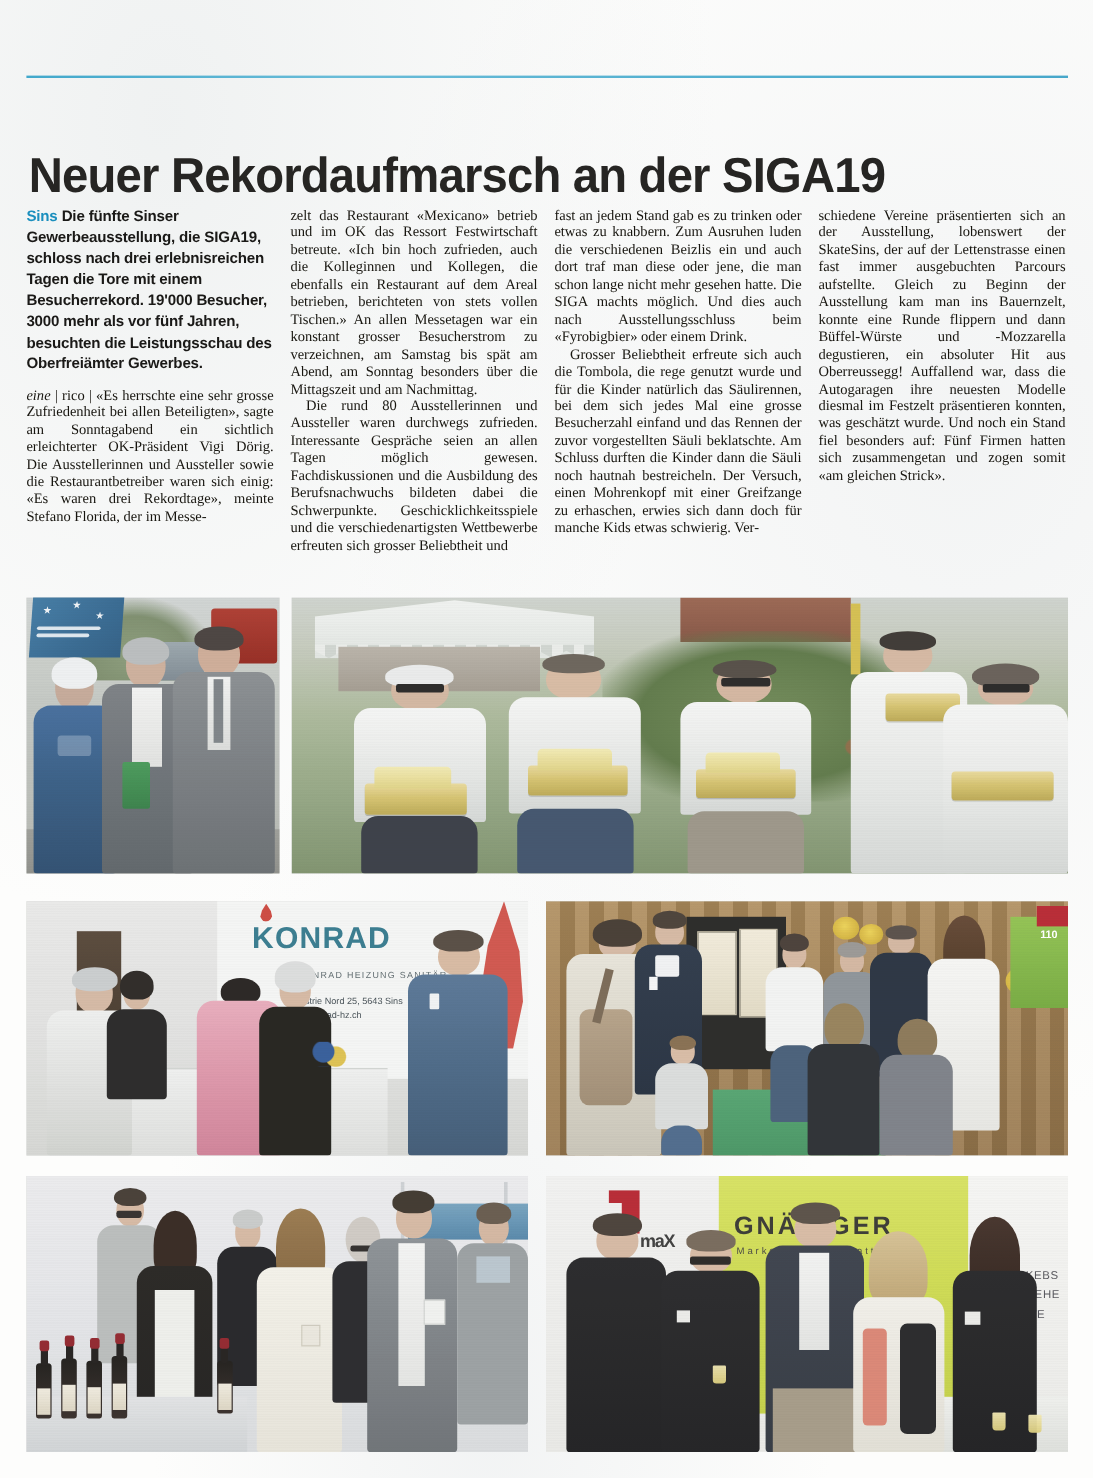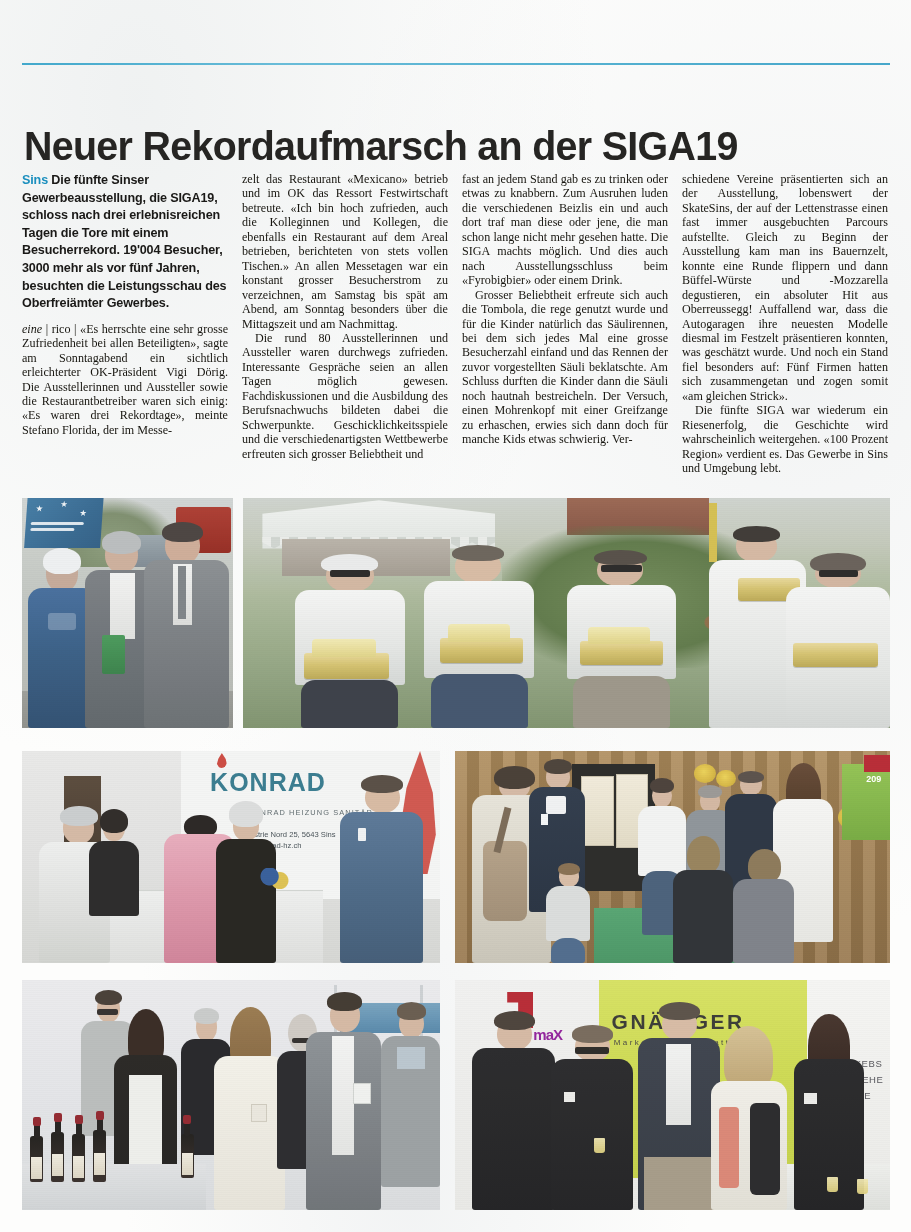--- a/index.html
+++ b/index.html
@@ -261,58 +261,57 @@
     font-family:"Liberation Sans", sans-serif;
     font-size:8px; letter-spacing:2.4px; color:#4a4a42;
   }
   .gnaed-kebs {
     position:absolute; right:1.5%; top:33%;
     font-family:"Liberation Sans", sans-serif;
     font-size:9.5px; letter-spacing:.6px; color:#55555c;
     line-height:16px; text-align:left;
   }
   .p6-l-logo { position:absolute; left:12%; top:5%; width:6%; height:16%; background:#cf2430; clip-path: polygon(0 0, 100% 0, 100% 100%, 42% 100%, 42% 30%, 0 30%); }
-  .p6-max { position:absolute; left:18%; top:20%; font-family:"Liberation Sans", sans-serif; font-size:15px; font-weight:700; color:#a21caf; letter-spacing:-1px; }
+  .p6-max { position:absolute; left:18%; top:20%; font-family:"Liberation Sans", sans-serif; font-size:15px; font-weight:700; color:#404040; letter-spacing:-1px; }
   .p6-table { position:absolute; right:0; bottom:0; width:34%; height:20%; background:linear-gradient(180deg,#eceeea 0%,#dcdfda 100%); }
   .glass { position:absolute; width:11px; height:15px; background:linear-gradient(180deg,#f2e7a6 0%,#e0cf6c 100%); border-radius:1px 1px 3px 3px; opacity:.95; }
 
   
   .sil { position:absolute; }
   .sil .h { position:absolute; border-radius:50% 50% 46% 46%; }
   .sil .b { position:absolute; border-radius:14px 14px 3px 3px; }
 </style>
 </head>
 <body>
 
 <div class="page">
 
   <div class="rule"></div>
 
   <h1 class="headline">Neuer Rekordaufmarsch an der SIGA19</h1>
 
   <div class="cols">
 
     <div class="col">
-      <p class="lead"><span class="kicker">Sins</span> <span>Die fünfte Sinser Gewerbeausstellung, die SIGA19, schloss nach drei erlebnisreichen Tagen die Tore mit einem Besucherrekord. 19'004 Besucher, 3000 mehr als vor fünf Jahren, besuchten die Leistungsschau des Oberfreiämter Gewerbes.</span></p>
+      <p class="lead"><span class="kicker">Sins</span> <span>Die fünfte Sinser Gewerbeausstellung, die SIGA19, schloss nach drei erlebnisreichen Tagen die Tore mit einem Besucherrekord. 19'000 Besucher, 3000 mehr als vor fünf Jahren, besuchten die Leistungsschau des Oberfreiämter Gewerbes.</span></p>
       <p class="body-p"><span class="byline">eine</span> <span class="sep">|</span> <span>rico | «Es herrschte eine sehr grosse Zufriedenheit bei allen Beteiligten», sagte am Sonntagabend ein sichtlich erleichterter OK-Präsident Vigi Dörig. Die Ausstellerinnen und Aussteller sowie die Restaurantbetreiber waren sich einig: «Es waren drei Rekordtage», meinte Stefano Florida, der im Messe-</span></p>
     </div>
 
     <div class="col">
       <p class="body-p">zelt das Restaurant «Mexicano» betrieb und im OK das Ressort Festwirtschaft betreute. «Ich bin hoch zufrieden, auch die Kolleginnen und Kollegen, die ebenfalls ein Restaurant auf dem Areal betrieben, berichteten von stets vollen Tischen.» An allen Messetagen war ein konstant grosser Besucherstrom zu verzeichnen, am Samstag bis spät am Abend, am Sonntag besonders über die Mittagszeit und am Nachmittag.</p>
       <p class="body-p">Die rund 80 Ausstellerinnen und Aussteller waren durchwegs zufrieden. Interessante Gespräche seien an allen Tagen möglich gewesen. Fachdiskussionen und die Ausbildung des Berufsnachwuchs bildeten dabei die Schwerpunkte. Geschicklichkeitsspiele und die verschiedenartigsten Wettbewerbe erfreuten sich grosser Beliebtheit und</p>
     </div>
 
     <div class="col">
       <p class="body-p">fast an jedem Stand gab es zu trinken oder etwas zu knabbern. Zum Ausruhen luden die verschiedenen Beizlis ein und auch dort traf man diese oder jene, die man schon lange nicht mehr gesehen hatte. Die SIGA machts möglich. Und dies auch nach Ausstellungsschluss beim «Fyrobigbier» oder einem Drink.</p>
       <p class="body-p">Grosser Beliebtheit erfreute sich auch die Tombola, die rege genutzt wurde und für die Kinder natürlich das Säulirennen, bei dem sich jedes Mal eine grosse Besucherzahl einfand und das Rennen der zuvor vorgestellten Säuli beklatschte. Am Schluss durften die Kinder dann die Säuli noch hautnah bestreicheln. Der Versuch, einen Mohrenkopf mit einer Greifzange zu erhaschen, erwies sich dann doch für manche Kids etwas schwierig. Ver-</p>
     </div>
 
     <div class="col">
       <p class="body-p">schiedene Vereine präsentierten sich an der Ausstellung, lobenswert der SkateSins, der auf der Lettenstrasse einen fast immer ausgebuchten Parcours aufstellte. Gleich zu Beginn der Ausstellung kam man ins Bauernzelt, konnte eine Runde flippern und dann Büffel-Würste und -Mozzarella degustieren, ein absoluter Hit aus Oberreussegg! Auffallend war, dass die Autogaragen ihre neuesten Modelle diesmal im Festzelt präsentieren konnten, was geschätzt wurde. Und noch ein Stand fiel besonders auf: Fünf Firmen hatten sich zusammengetan und zogen somit «am gleichen Strick».</p>
-      <p class="body-p">Die fünfte SIGA war wiederum ein Riesenerfolg, die Geschichte wird wahrscheinlich weitergehen. «100 Prozent Region» verdient es. Das Gewerbe in Sins und Umgebung lebt.</p>
     </div>
 
   </div>
 
   <div class="photos">
 
     <div class="ph ph1">
       <div class="scene">
         <div class="p1-sky"></div>
         <div class="p1-trees"></div>
@@ -464,21 +463,21 @@
         <div class="p4-planks"></div>
         <div class="p4-dark"></div>
         <div class="p4-poster" style="left:29%;top:12%;width:7%;height:32%;"></div>
         <div class="p4-poster" style="left:37%;top:11%;width:7%;height:34%;"></div>
         <div class="p4-green"></div>
         <div class="p4-mums" style="left:55%;top:6%;width:5%;height:9%;"></div>
         <div class="p4-mums" style="left:60%;top:9%;width:4.5%;height:8%;"></div>
         <div class="p4-mums" style="left:88%;top:26%;width:6%;height:11%;"></div>
         <div class="p4-sign"></div>
         <div class="p4-sign-red"></div>
-        <div style="position:absolute;right:2%;top:11%;font-family:'Liberation Sans',sans-serif;font-size:9px;font-weight:700;color:#fff;">209</div>
+        <div style="position:absolute;right:2%;top:11%;font-family:'Liberation Sans',sans-serif;font-size:9px;font-weight:700;color:#fff;">110</div>
 
         <div class="sil" style="left:4%;top:10%;width:18%;height:90%;">
           <div class="h" style="left:34%;top:0;width:40%;height:14%;background:#d8b79e;"></div>
           <div class="hair" style="left:28%;top:-3%;width:52%;height:12%;background:#4a3d33;"></div>
           <div class="b" style="left:0;top:12%;width:100%;height:88%;background:linear-gradient(180deg,#e6e2d6 0%,#d8d3c4 55%,#c9c4b4 100%);"></div>
           <div style="position:absolute;left:14%;top:36%;width:56%;height:42%;background:linear-gradient(180deg,#b9a183 0%,#a38d70 100%);border-radius:8px;"></div>
           <div style="position:absolute;left:34%;top:18%;width:9%;height:24%;background:#7e6a52;transform:rotate(14deg);"></div>
         </div>
 
         <div class="sil" style="left:17%;top:6%;width:13%;height:70%;">

